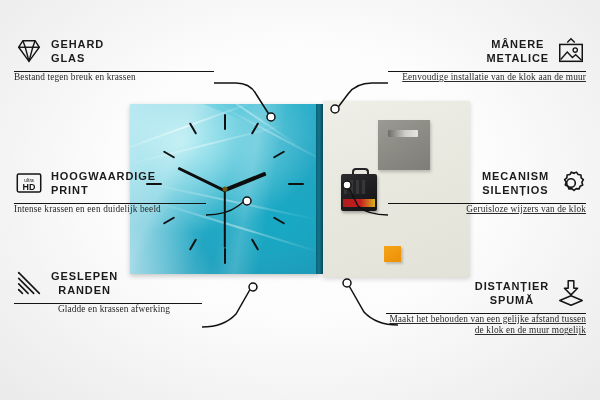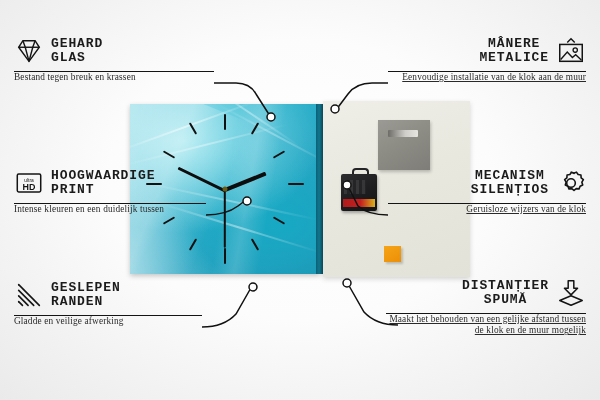--- a/index.html
+++ b/index.html
@@ -11,32 +11,32 @@
   #stage{position:relative;width:600px;height:400px;
     background:
       radial-gradient(ellipse at 50% 45%, #ffffff 0%, #fcfcfc 45%, #f2f2f2 75%, #eaeaea 100%);
   }
 
   
   .feature{position:absolute;width:200px;}
   .feature .head{display:flex;align-items:center;gap:7px;}
   .feature.right .head{flex-direction:row-reverse;}
   .ico{width:30px;height:30px;flex:0 0 30px;display:block;}
-  .ttl{font-family:Liberation Mono, monospace;font-size:13px;font-weight:700;
+  .ttl{font-family:Liberation Sans, sans-serif;font-size:11px;font-weight:700;
        letter-spacing:.9px;color:#1b1b1b;line-height:14px;text-transform:uppercase;}
   .feature.right .ttl{text-align:center;}
   .rule{height:0;border-top:1.4px solid #141414;margin-top:5px;}
   .sub{font-family:"Liberation Serif",serif;font-size:9.3px;color:#2a2a2a;
        line-height:11.4px;letter-spacing:.15px;}
   .feature.right .sub{text-align:right;text-decoration:underline;}
 
   
   #f-glass   {left:14px; top:36px;  width:200px;}
   #f-print   {left:14px; top:168px; width:200px;}
-  #f-edges   {left:14px; top:280px; width:200px;}
+  #f-edges   {left:14px; top:268px; width:200px;text-align:center;}
   #f-handles {left:388px;top:36px;  width:198px;}
   #f-mech    {left:388px;top:168px; width:198px;}
   #f-spacer  {left:386px;top:278px; width:200px;}
 
   
   #f-glass   .rule{width:200px;}
   #f-print   .rule{width:192px;}
   #f-edges   .rule{width:188px;}
   #f-handles .rule{width:198px;margin-left:0;}
   #f-mech    .rule{width:198px;}
@@ -194,40 +194,40 @@
         <rect x="3.5" y="6.5" width="25" height="19" rx="1.5" fill="none" stroke="#141414" stroke-width="1.6"></rect>
         <text x="16" y="14.5" font-family="Liberation Sans, sans-serif" font-size="5.2" text-anchor="middle" fill="#141414">ultra</text>
         <text x="16" y="23" font-family="Liberation Sans, sans-serif" font-size="9.5" font-weight="bold" text-anchor="middle" fill="#141414">HD</text>
       </svg>
       <div>
         <div class="ttl">HOOGWAARDIGE</div>
         <div class="ttl">PRINT</div>
       </div>
     </div>
     <div class="rule"></div>
-    <div class="sub">Intense kleuren en een duidelijk tussen</div>
+    <div class="sub">Intense krassen en een duidelijk beeld</div>
   </div>
 
   <div class="feature left" id="f-edges">
     <div class="head">
       <svg class="ico" viewBox="0 0 32 32">
         <g stroke="#141414" stroke-width="1.7" stroke-linecap="round">
           <path d="M5 5 L27 27"></path>
             <path d="M5 11 L21 27"></path>
             <path d="M5 17 L15 27"></path>
             <path d="M5 23 L9 27"></path>
         </g>
       </svg>
       <div>
         <div class="ttl">GESLEPEN</div>
         <div class="ttl">RANDEN</div>
       </div>
     </div>
     <div class="rule"></div>
-    <div class="sub">Gladde en veilige afwerking</div>
+    <div class="sub">Gladde en krassen afwerking</div>
   </div>
 
   <div class="feature right" id="f-handles">
     <div class="head">
       <svg class="ico" viewBox="0 0 32 32">
         <rect x="4" y="9" width="24" height="18" fill="none" stroke="#141414" stroke-width="1.6"></rect>
         <path d="M12 7 L16 3 L20 7" fill="none" stroke="#141414" stroke-width="1.5"></path>
         <circle cx="20.5" cy="15" r="2.3" fill="none" stroke="#141414" stroke-width="1.4"></circle>
         <path d="M5 25 L12 17 L17.5 23 L21 20 L27 25.5" fill="none" stroke="#141414" stroke-width="1.5"></path>
       </svg>

